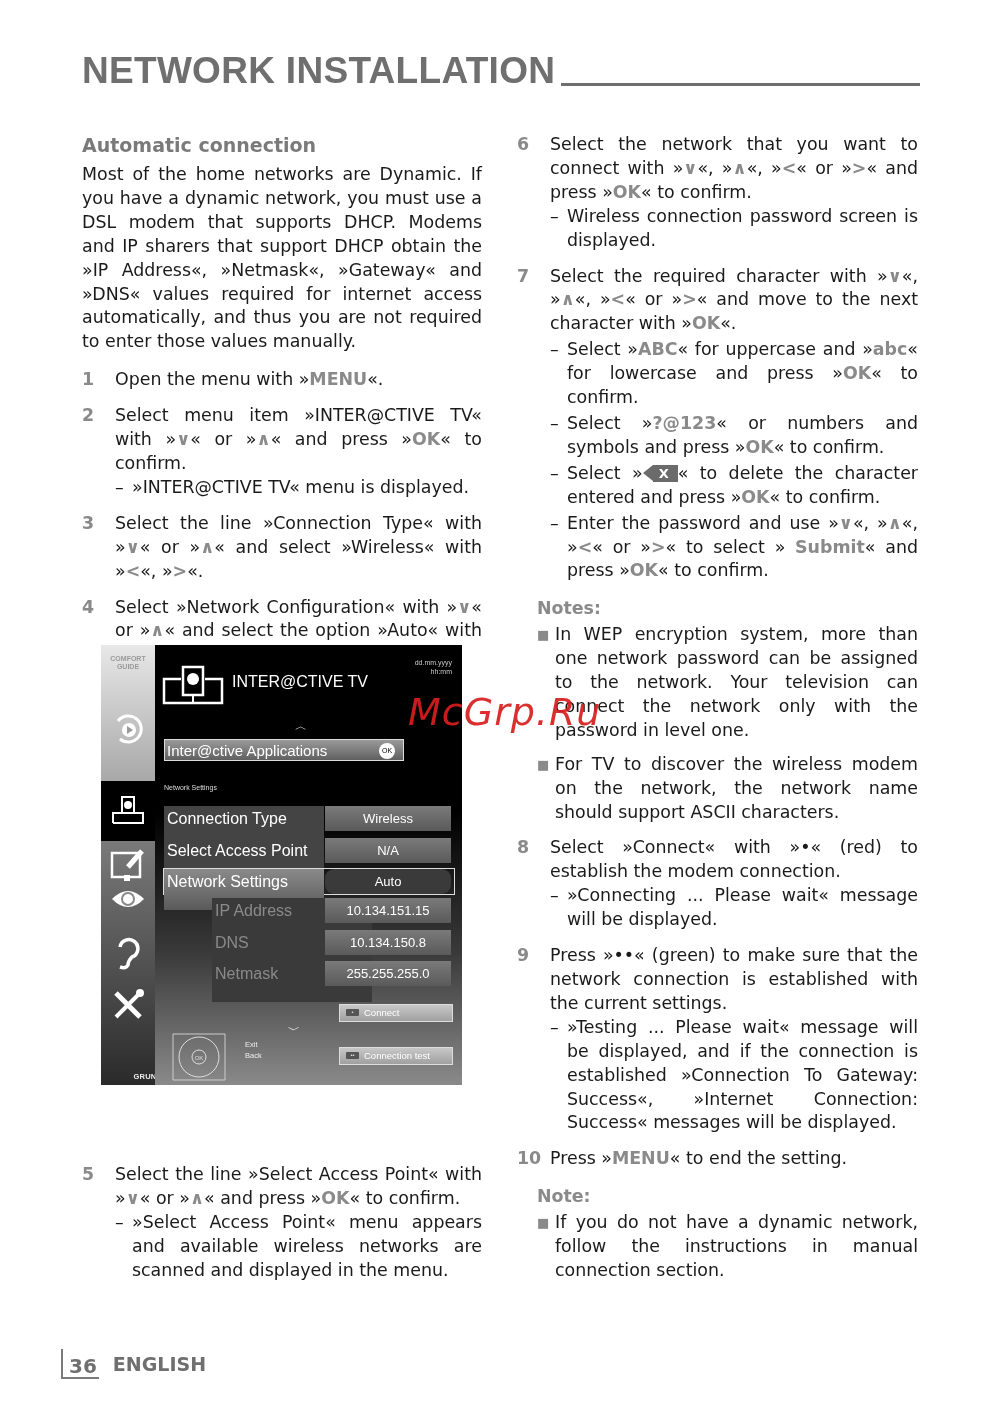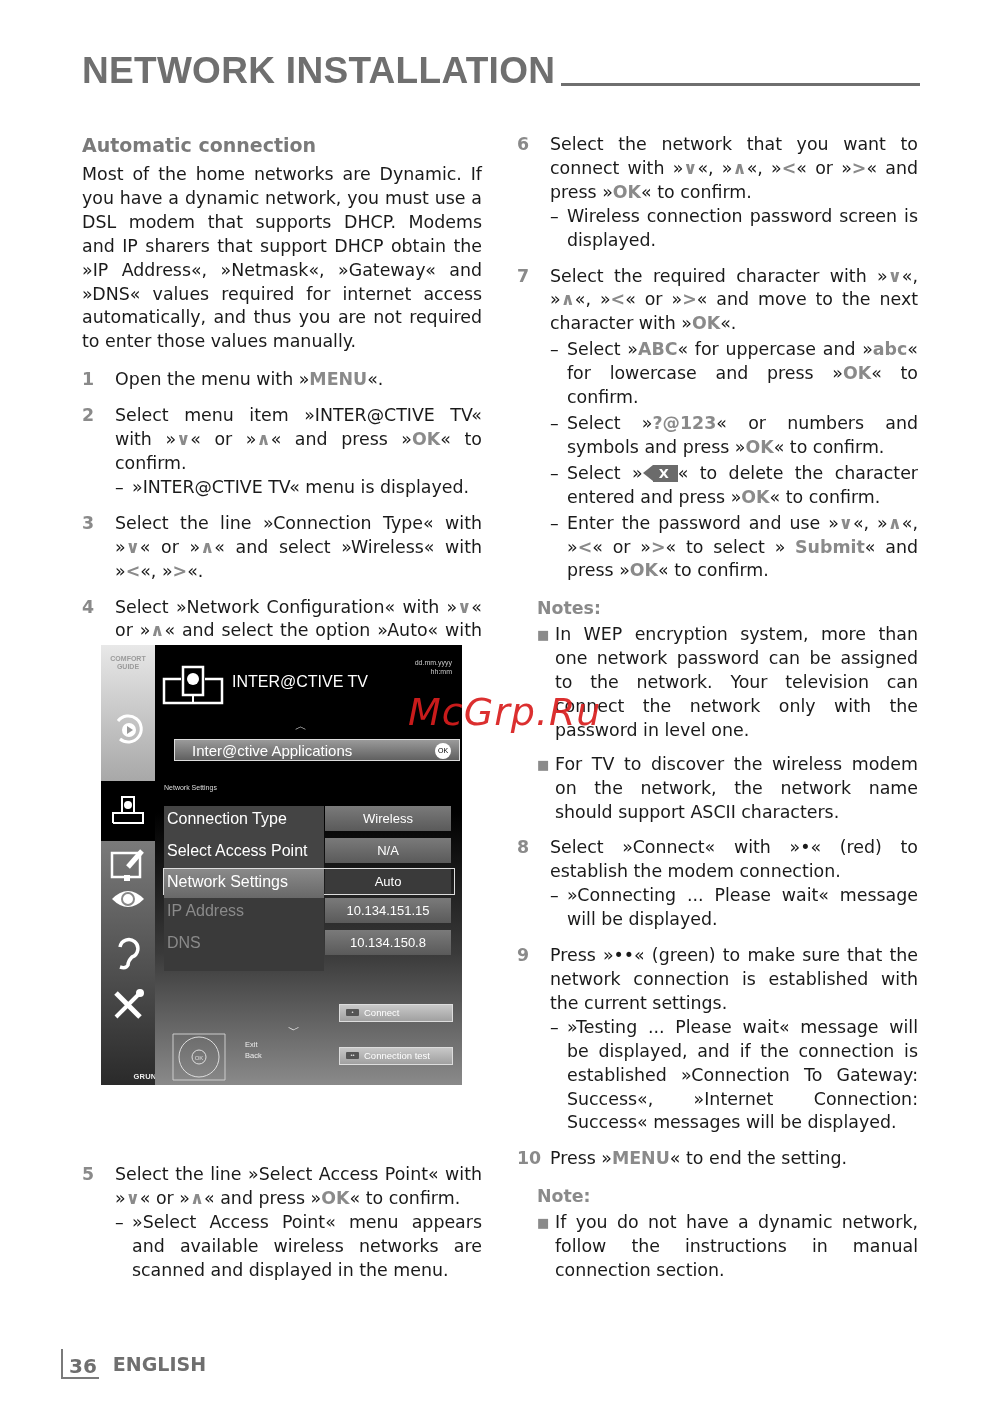--- a/index.html
+++ b/index.html
@@ -31,30 +31,30 @@
   .side-top{position:absolute;left:0;top:0;width:54px;height:136px;background:linear-gradient(#e8e8e8,#a8a8a8);}
   .side-sel{position:absolute;left:0;top:136px;width:54px;height:60px;background:#000;}
   .side-bot{position:absolute;left:0;top:196px;width:54px;height:244px;background:linear-gradient(#7a7a7a,#2a2a2a);}
   .comfort{position:absolute;left:0;top:10px;width:54px;text-align:center;color:#9a9a9a;font-size:7px;line-height:8px;font-weight:bold;}
   .grundig{position:absolute;left:0;bottom:4px;width:54px;text-align:center;color:#eee;font-size:7.5px;font-weight:bold;letter-spacing:0.2px;margin-left:24px;}
   .side-icon{position:absolute;left:9px;width:36px;height:36px;}
   .tv-main{position:absolute;left:54px;top:0;width:307px;height:440px;background:linear-gradient(#000 0%,#000 38%,#3a3a3a 70%,#8a8a8a 100%);}
   .tv-title{position:absolute;left:77px;top:28px;color:#fff;font-size:16px;}
   .tv-date{position:absolute;right:10px;top:13px;color:#ccc;font-size:7px;text-align:right;line-height:9px;}
   .tv-up{position:absolute;left:140px;top:73px;color:#ddd;font-size:12px;}
-  .app-bar{position:absolute;left:19px;top:94px;width:286px;height:22px;background:linear-gradient(#9a9a9a,#606060);border:1px solid #ddd;color:#fff;font-size:15px;line-height:22px;padding-left:17px;box-sizing:border-box;}
+  .app-bar{position:absolute;left:9px;top:94px;width:240px;height:22px;background:linear-gradient(#9a9a9a,#606060);border:1px solid #ddd;color:#fff;font-size:15px;line-height:22px;padding-left:2px;box-sizing:border-box;}
   .ok-badge{position:absolute;right:8px;top:3px;width:16px;height:16px;border-radius:50%;background:#fff;color:#000;font-size:7px;line-height:16px;text-align:center;}
   .net-label{position:absolute;left:9px;top:139px;color:#ddd;font-size:7px;}
   .row{position:absolute;left:9px;width:290px;height:25px;}
   .row .lbl{position:absolute;left:0;top:0;width:160px;height:41px;background:#444;color:#fff;font-size:16px;line-height:25px;padding-left:3px;box-sizing:border-box;}
   .row .val{position:absolute;left:161px;top:0;width:126px;height:25px;background:linear-gradient(#7a7a7a,#5a5a5a);color:#fff;font-size:13px;line-height:25px;text-align:center;}
   .row.sel{outline:1px solid #ddd;}
   .row.sel .lbl{background:linear-gradient(#8a8a8a,#5a5a5a);}
-  .row.sel .val{background:#3a3a3a;}
-  .row.dim .lbl{color:#8a8a8a;background:#3a3a3a;}
+  .row.sel .val{background:#3a3a3a;border-radius:9px;}
+  .row.dim .lbl{color:#8a8a8a;background:#3a3a3a;margin-left:48px;}
   .tv-down{position:absolute;left:133px;top:377px;color:#eee;font-size:12px;}
   .remote{position:absolute;left:10px;top:385px;width:68px;height:52px;}
   .exit-lbl{position:absolute;left:90px;top:395px;color:#eee;font-size:7.5px;}
   .back-lbl{position:absolute;left:90px;top:406px;color:#eee;font-size:7.5px;}
   .cbtn{position:absolute;left:184px;width:114px;height:18px;background:linear-gradient(#c8c8c8,#a0a0a0);border:1px solid #ddd;box-sizing:border-box;color:#fff;font-size:9.5px;line-height:16px;padding-left:24px;}
   .cbtn .dot{position:absolute;left:6px;top:4px;width:13px;height:7px;background:#555;border-radius:1px;color:#ddd;font-size:6px;line-height:7px;text-align:center;}
   .watermark{position:absolute;left:408px;top:690px;color:#d91e1e;font-family:"DejaVu Sans",sans-serif;font-style:italic;font-size:38px;letter-spacing:1px;opacity:0.92;}
   .footer{position:absolute;left:61px;top:1349px;display:flex;align-items:center;}
   .pg{border-left:2px solid #7a7a7a;border-bottom:2px solid #7a7a7a;padding:6px 2px 0 6px;font-weight:bold;font-size:20px;color:#6f6f6f;line-height:22px;}
   .lang{font-weight:bold;font-size:19px;color:#6f6f6f;margin-left:14px;line-height:22px;}
@@ -180,20 +180,24 @@
         <div class="val">Auto</div>
       </div>
     <div class="row dim" style="top:253px;">
         <div class="lbl">IP Address</div>
         <div class="val">10.134.151.15</div>
       </div>
     <div class="row dim" style="top:285px;">
         <div class="lbl">DNS</div>
         <div class="val">10.134.150.8</div>
       </div>
+    <div class="row dim" style="top:316px;">
+        <div class="lbl">Netmask</div>
+        <div class="val">255.255.255.0</div>
+      </div>
 
     <div class="tv-down">﹀</div>
     <svg class="remote" viewBox="0 0 68 52">
         <path d="M8 4 H60 V50 H8Z" fill="none" stroke="#ccc" stroke-width="1"></path>
         <circle cx="34" cy="27" r="20" fill="none" stroke="#ddd" stroke-width="1"></circle>
         <circle cx="34" cy="27" r="7" fill="none" stroke="#ddd" stroke-width="1"></circle>
         <text x="34" y="29.5" font-size="6" fill="#ddd" text-anchor="middle" font-family="Liberation Sans, sans-serif">OK</text>
       </svg>
     <div class="exit-lbl">Exit</div>
     <div class="back-lbl">Back</div>

